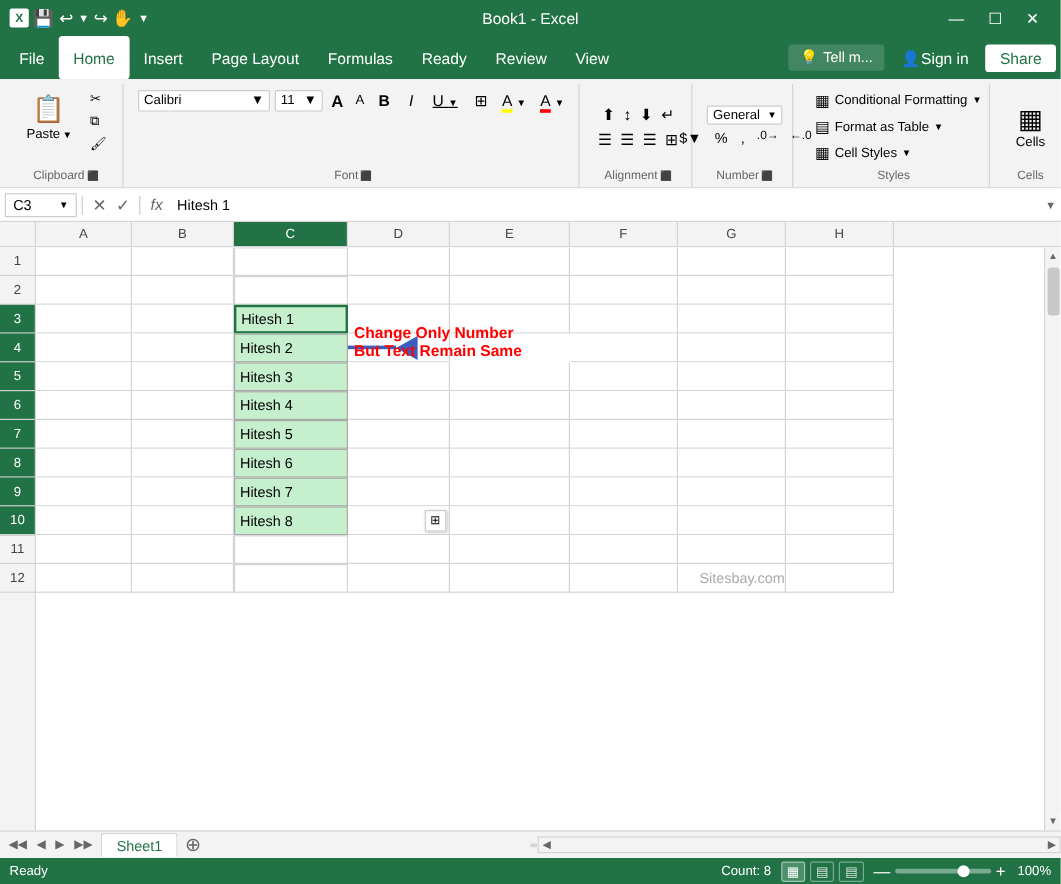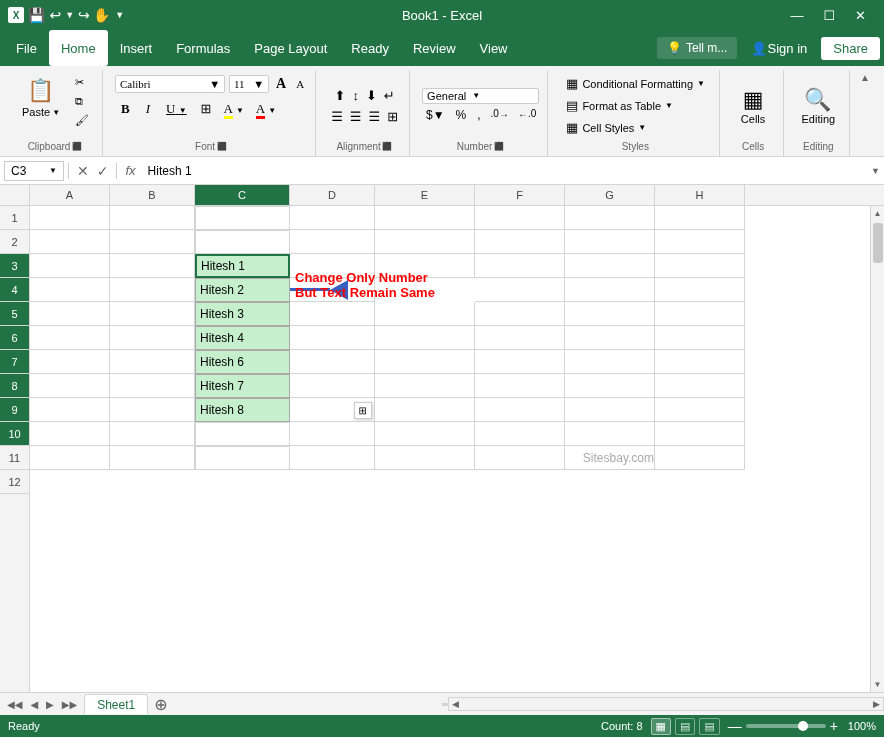--- a/index.html
+++ b/index.html
@@ -338,22 +338,22 @@
       <button class="win-btn">—</button>
       <button class="win-btn">☐</button>
       <button class="win-btn close">✕</button>
     </div>
   </div>
 
   <div class="menu-bar">
     <div class="menu-item">File</div>
     <div class="menu-item active">Home</div>
     <div class="menu-item">Insert</div>
+    <div class="menu-item">Page Layout</div>
     <div class="menu-item">Formulas</div>
-    <div class="menu-item">Page Layout</div>
     <div class="menu-item">Ready</div>
     <div class="menu-item">Review</div>
     <div class="menu-item">View</div>
     <div class="menu-right">
       <div class="tell-me">
         <span>💡</span>
         <span>Tell m...</span>
       </div>
       <div class="sign-in">
         <span>👤</span>
@@ -386,21 +386,21 @@
           </div>
         </div>
       </div>
       <div class="ribbon-group-label">
         <span>Clipboard</span>
         <span style="font-size:8px;">⬛</span>
       </div>
     </div>
 
     <div class="ribbon-group">
-      <div class="ribbon-group-content" style="flex-direction:column; gap:3px;font-family:Liberation Serif, serif;">
+      <div class="ribbon-group-content" style="gap:3px;">
         <div class="font-group-top">
           <div class="font-selector">
             <span>Calibri</span>
             <span>▼</span>
           </div>
           <div class="size-selector">
             <span>11</span>
             <span>▼</span>
           </div>
           <span style="cursor:pointer; padding:2px 3px; font-size:14px; font-weight:bold;">A</span>
@@ -639,20 +639,30 @@
           <div class="cell cell-a"></div>
           <div class="cell cell-b"></div>
           <div class="cell cell-selected" style="min-width:95px;width:95px;border:1px solid #aaa;">Hitesh 4</div>
           <div class="cell" style="min-width:85px;width:85px;"></div>
           <div class="cell" style="min-width:100px;width:100px;"></div>
           <div class="cell" style="min-width:90px;width:90px;"></div>
           <div class="cell" style="min-width:90px;width:90px;"></div>
           <div class="cell" style="min-width:90px;width:90px;"></div>
         </div>
 
+        <div class="grid-row">
+          <div class="cell cell-a"></div>
+          <div class="cell cell-b"></div>
+          <div class="cell cell-selected" style="min-width:95px;width:95px;border:1px solid #aaa;">Hitesh 5</div>
+          <div class="cell" style="min-width:85px;width:85px;"></div>
+          <div class="cell" style="min-width:100px;width:100px;"></div>
+          <div class="cell" style="min-width:90px;width:90px;"></div>
+          <div class="cell" style="min-width:90px;width:90px;"></div>
+          <div class="cell" style="min-width:90px;width:90px;"></div>
+        </div>
 
         <div class="grid-row">
           <div class="cell cell-a"></div>
           <div class="cell cell-b"></div>
           <div class="cell cell-selected" style="min-width:95px;width:95px;border:1px solid #aaa;">Hitesh 6</div>
           <div class="cell" style="min-width:85px;width:85px;"></div>
           <div class="cell" style="min-width:100px;width:100px;"></div>
           <div class="cell" style="min-width:90px;width:90px;"></div>
           <div class="cell" style="min-width:90px;width:90px;"></div>
           <div class="cell" style="min-width:90px;width:90px;"></div>

